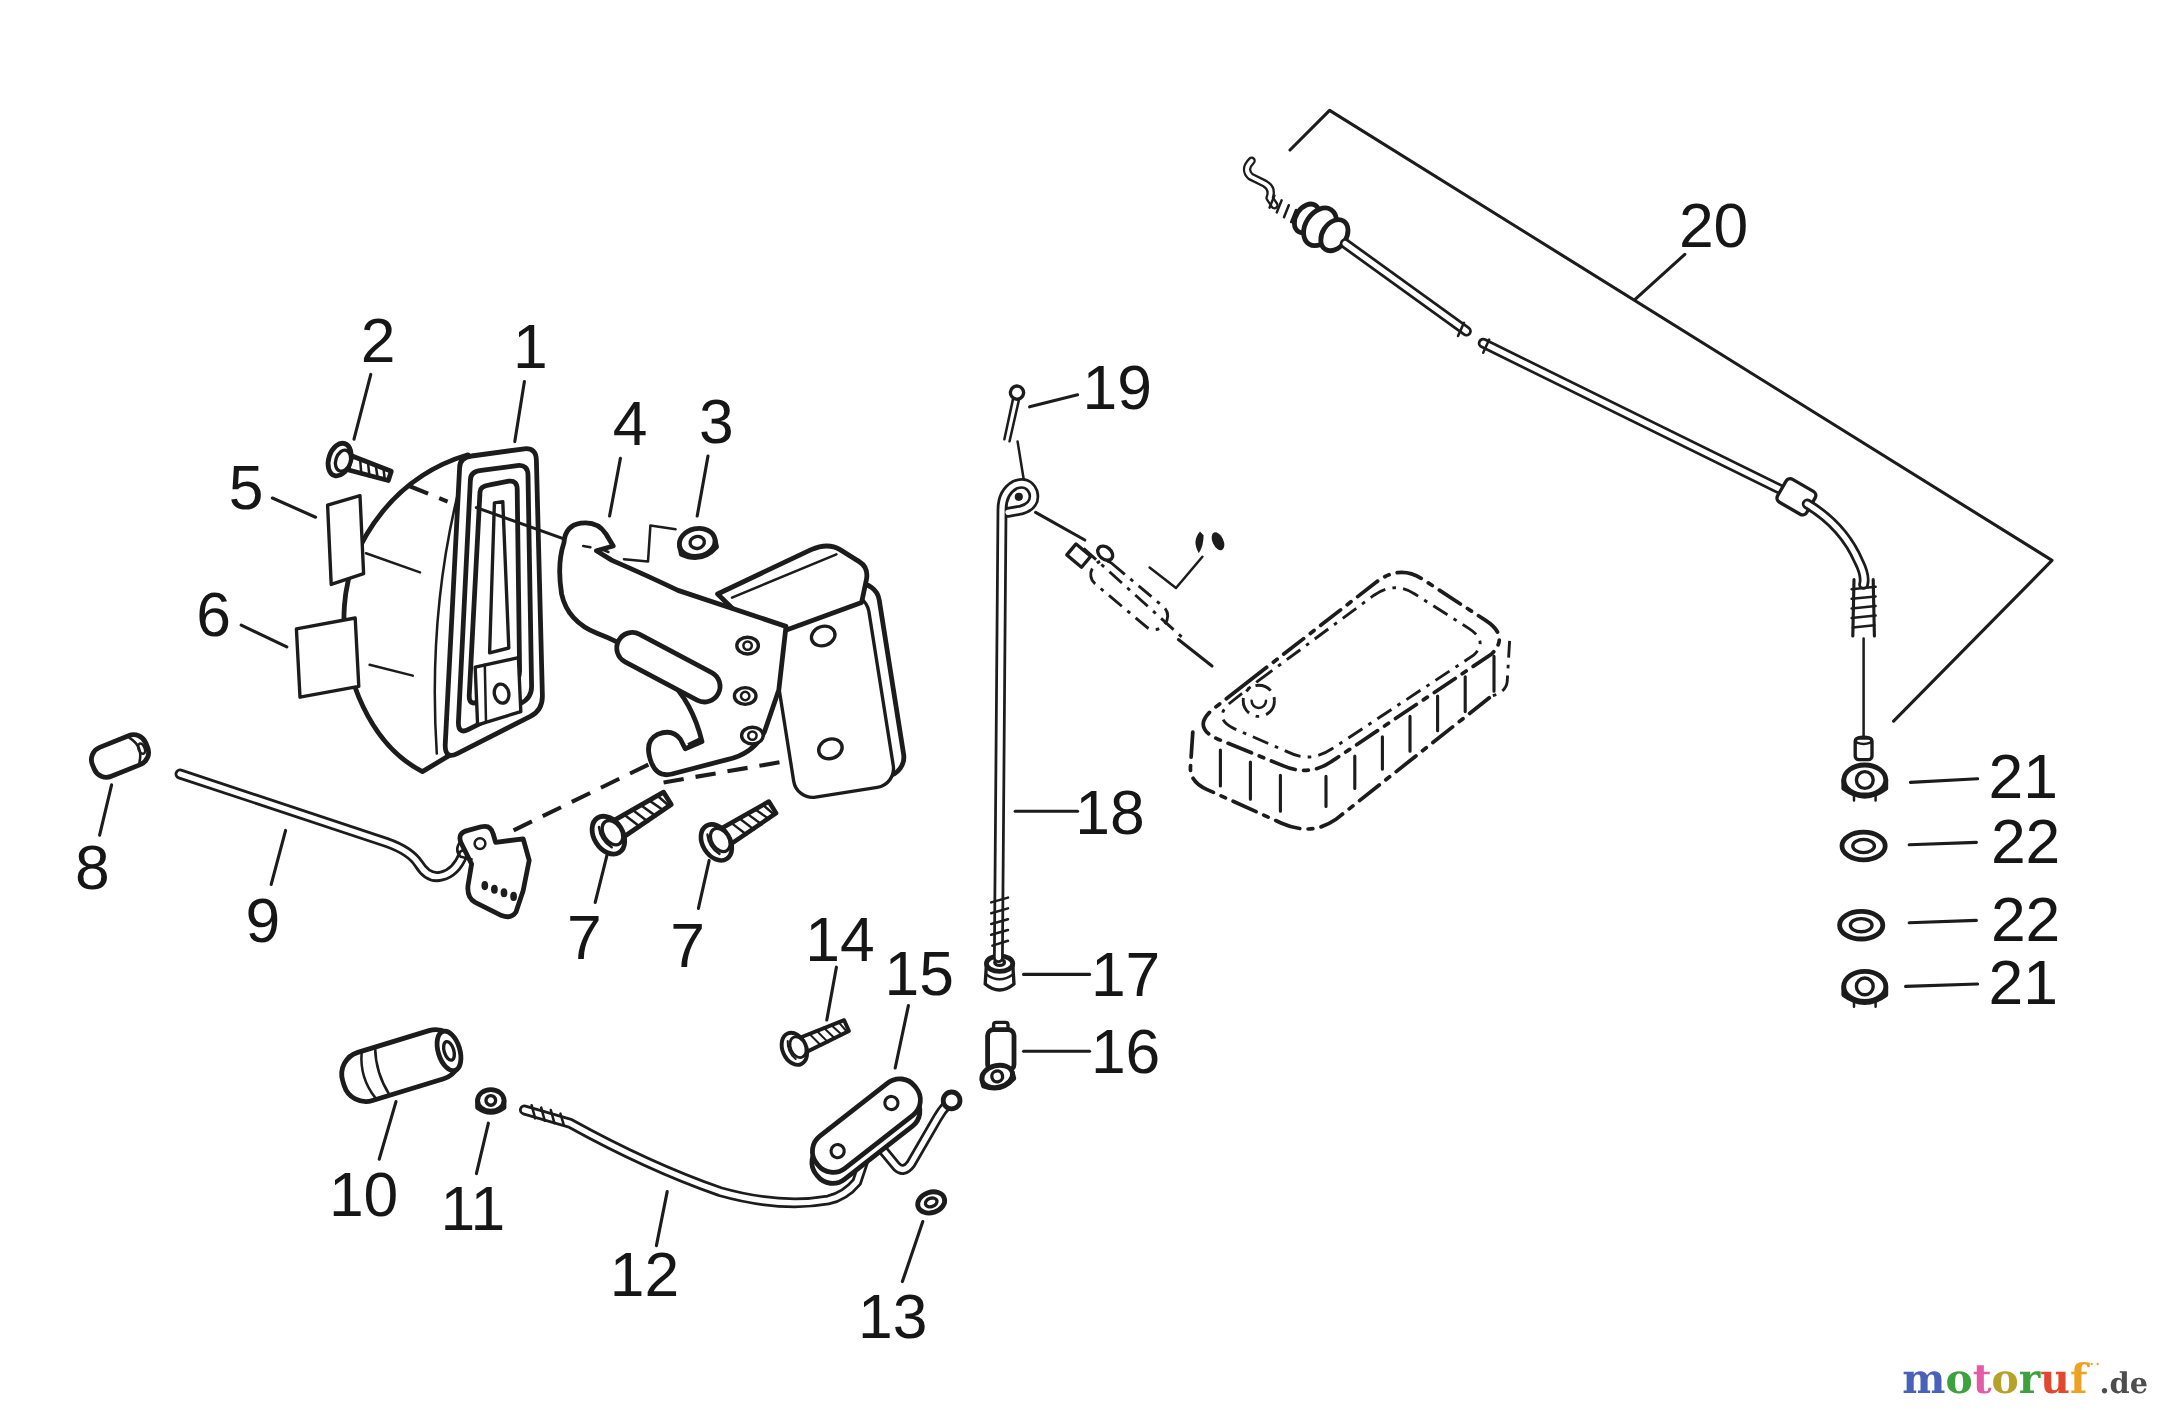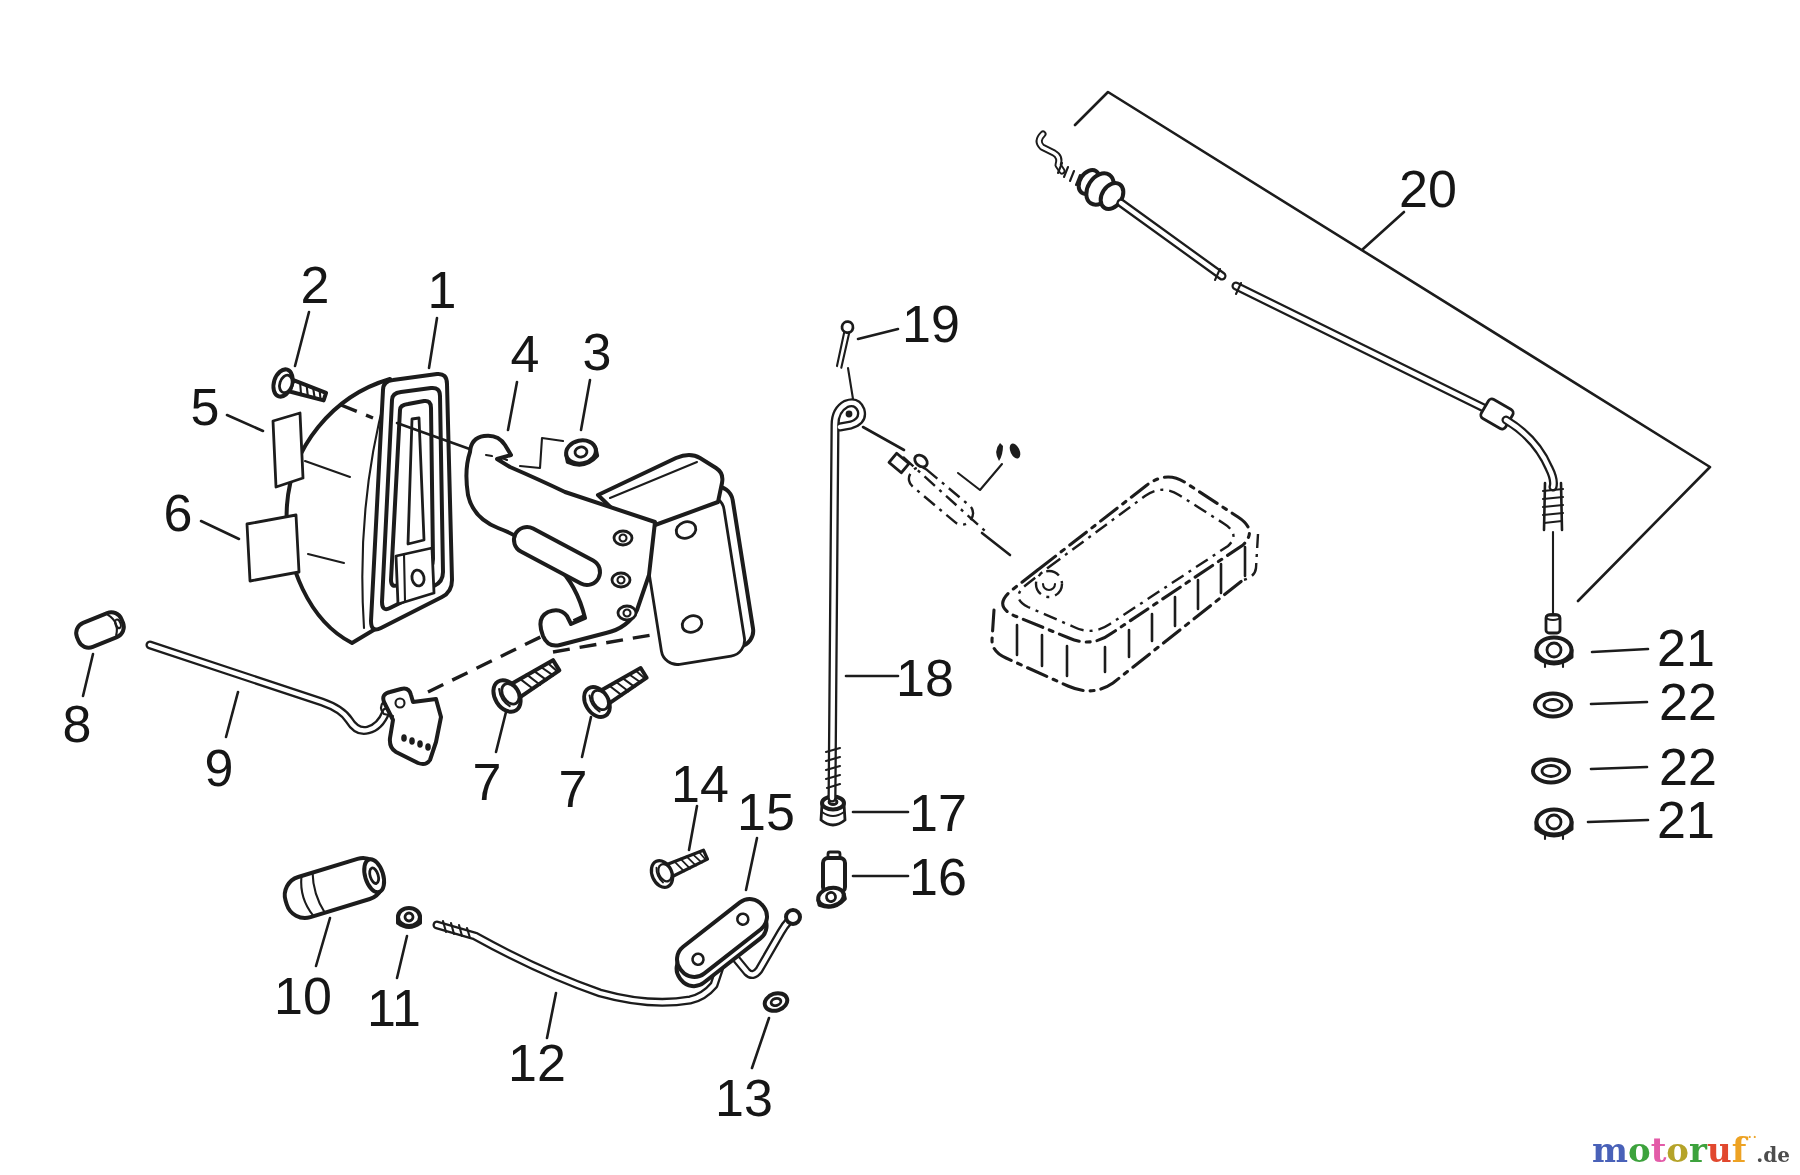--- a/index.html
+++ b/index.html
@@ -16,21 +16,21 @@
   .tubebS{fill:none;stroke:#1c1c1c;stroke-width:7;stroke-linecap:round;stroke-linejoin:round;}
   .tubewS{fill:none;stroke:#ffffff;stroke-width:3.2;stroke-linecap:round;stroke-linejoin:round;}
   .dash{fill:none;stroke:#1c1c1c;stroke-width:3.4;stroke-dasharray:17 10;stroke-linecap:butt;}
   .phantom{fill:none;stroke:#1c1c1c;stroke-width:3.1;stroke-dasharray:21 7 4 7;stroke-linecap:round;}
   .phthin{fill:none;stroke:#1c1c1c;stroke-width:2.4;stroke-dasharray:14 6 3 6;}
   .blk{fill:#1c1c1c;stroke:none;}
   .callout{font-size:52px;fill:#161616;font-family:"Liberation Sans","DejaVu Sans",sans-serif;}
   
   .watermark{position:absolute;right:10px;bottom:8px;font-family:"DejaVu Serif","Liberation Serif",serif;
              font-weight:bold;font-size:34px;line-height:1;letter-spacing:0px;user-select:none;}
-  .watermark .tld{font-size:20px;margin-top:32px;}
+  .watermark .tld{font-size:24px;margin-top:32px;}
   .watermark .mark{font-size:14px;vertical-align:14px;letter-spacing:-2px;}
 </style>
 </head>
 <body>
 
 <div class="stage">
 <svg id="diagram-svg" width="1800" height="1175" viewBox="0 0 1800 1175">
 
   <defs>
     <g id="screw">

